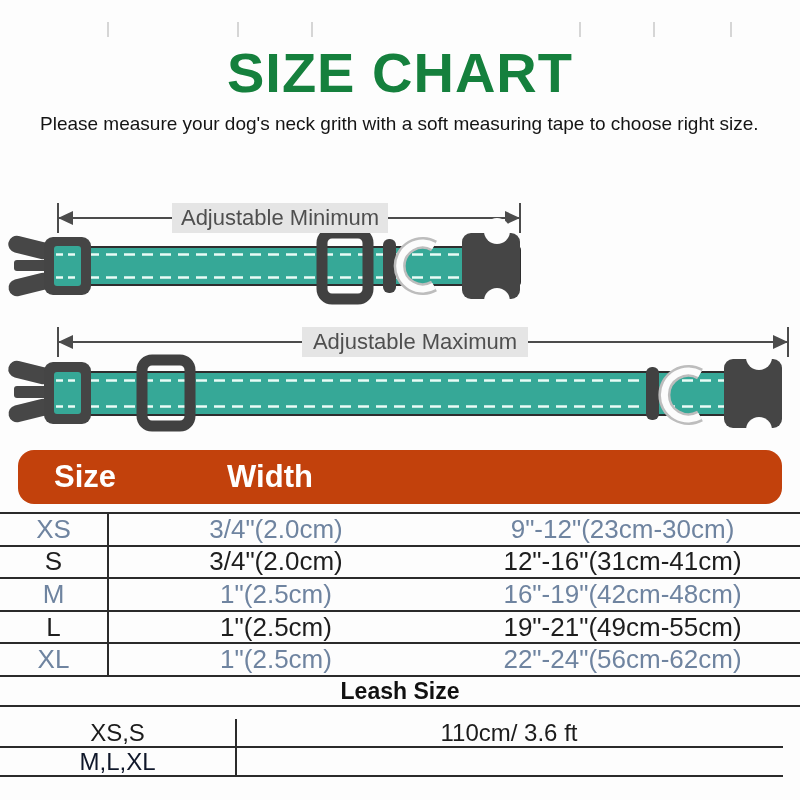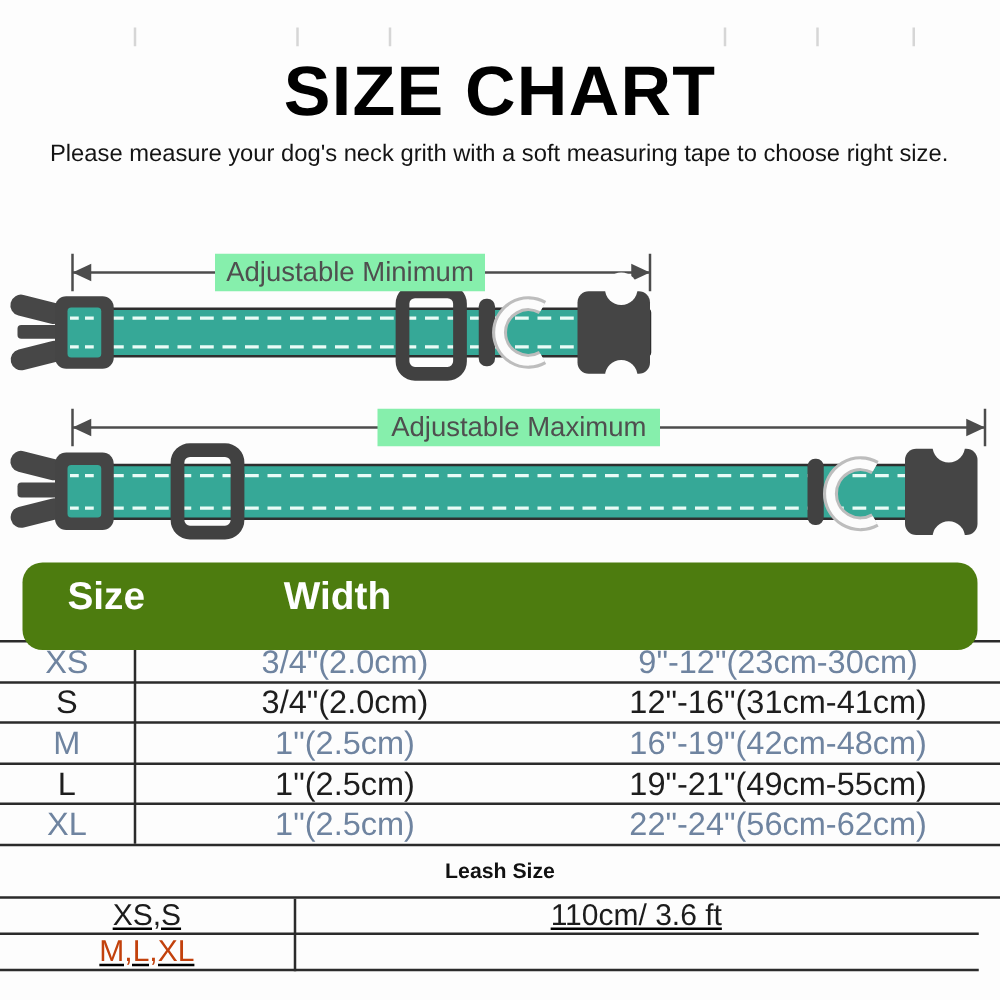--- a/index.html
+++ b/index.html
@@ -3,36 +3,36 @@
 <meta charset="utf-8">
 <style>
   html,body{margin:0;padding:0;}
   body{
     width:800px;height:800px;position:relative;overflow:hidden;
     background:#fdfdfd;font-family:"Liberation Sans",sans-serif;
   }
   .tick{position:absolute;top:22px;width:2px;height:15px;background:#d6d6d6;}
   .title{
     position:absolute;top:40px;left:0;width:100%;margin:0;text-align:center;
-    font-size:56px;font-weight:700;letter-spacing:1px;color:#000000;
+    font-size:56px;font-weight:700;letter-spacing:1px;color:#15803d;
   }
   .subtitle{
     position:absolute;top:112px;left:40px;width:738px;margin:0;
     font-size:19px;line-height:1.3;color:#141414;
   }
   .diagram{position:absolute;top:190px;left:0;z-index:1;}
   .arrow-label{
     position:absolute;height:30px;line-height:30px;text-align:center;
-    font-size:22px;color:#4f4f4f;background:#86efac;z-index:2;white-space:nowrap;
+    font-size:22px;color:#4f4f4f;background:#e5e5e5;z-index:2;white-space:nowrap;
   }
   #lbl-min{top:203px;left:172px;width:216px;}
   #lbl-max{top:327px;left:302px;width:226px;}
   .pill{
-    position:absolute;top:450px;left:18px;width:764px;height:70px;
-    background:#4d7c0f;border-radius:16px;z-index:1;
+    position:absolute;top:450px;left:18px;width:764px;height:54px;
+    background:#c2410c;border-radius:16px;z-index:1;
   }
   .pill span{
     position:absolute;top:0;height:54px;line-height:54px;text-align:center;
     color:#ffffff;font-size:31px;font-weight:700;
   }
   .ph1{left:0;width:134px;}
   .ph2{left:152px;width:200px;}
   .ph3{left:482px;width:200px;}
   .size-table{position:absolute;top:512px;left:0;width:800px;border-top:2.5px solid #2b2b2b;}
   .size-row{
@@ -40,33 +40,33 @@
     border-bottom:2.5px solid #2b2b2b;font-size:26px;
   }
   .size-row span{text-align:center;}
   .c1{width:107px;}
   .c2{width:338px;}
   .c3{flex:1;}
   .row-blue{color:#6f84a0;}
   .row-dark{color:#1e1e1e;}
   .vline-main{position:absolute;top:512px;left:107px;width:2px;height:163px;background:#2b2b2b;}
   .leash-title-band{
-    position:absolute;top:677px;left:0;width:800px;height:42px;box-sizing:border-box;
+    position:absolute;top:677px;left:0;width:800px;height:30px;box-sizing:border-box;
     border-bottom:2.5px solid #2b2b2b;display:flex;align-items:center;justify-content:center;
-    font-size:17px;font-weight:700;color:#111111;
+    font-size:23px;font-weight:700;color:#111111;
   }
-  .leash-table{position:absolute;top:719px;left:0;width:783px;text-decoration:underline;}
+  .leash-table{position:absolute;top:719px;left:0;width:783px;}
   .leash-row{
     display:flex;align-items:center;height:29px;box-sizing:border-box;
     border-bottom:2.5px solid #2b2b2b;font-size:24px;
   }
   .lc1{width:235px;text-align:center;}
   .lc2{flex:1;text-align:center;}
   .leash-dark{color:#1c1c1c;}
-  .leash-blue{color:#c2410c;}
+  .leash-blue{color:#0f172a;}
   .vline-leash{position:absolute;top:719px;left:235px;width:2px;height:58px;background:#2b2b2b;}
 </style>
 </head>
 <body>
 
 <div>
   <span class="tick" style="left:107px"></span>
   <span class="tick" style="left:237px"></span>
   <span class="tick" style="left:311px"></span>
   <span class="tick" style="left:579px"></span>

